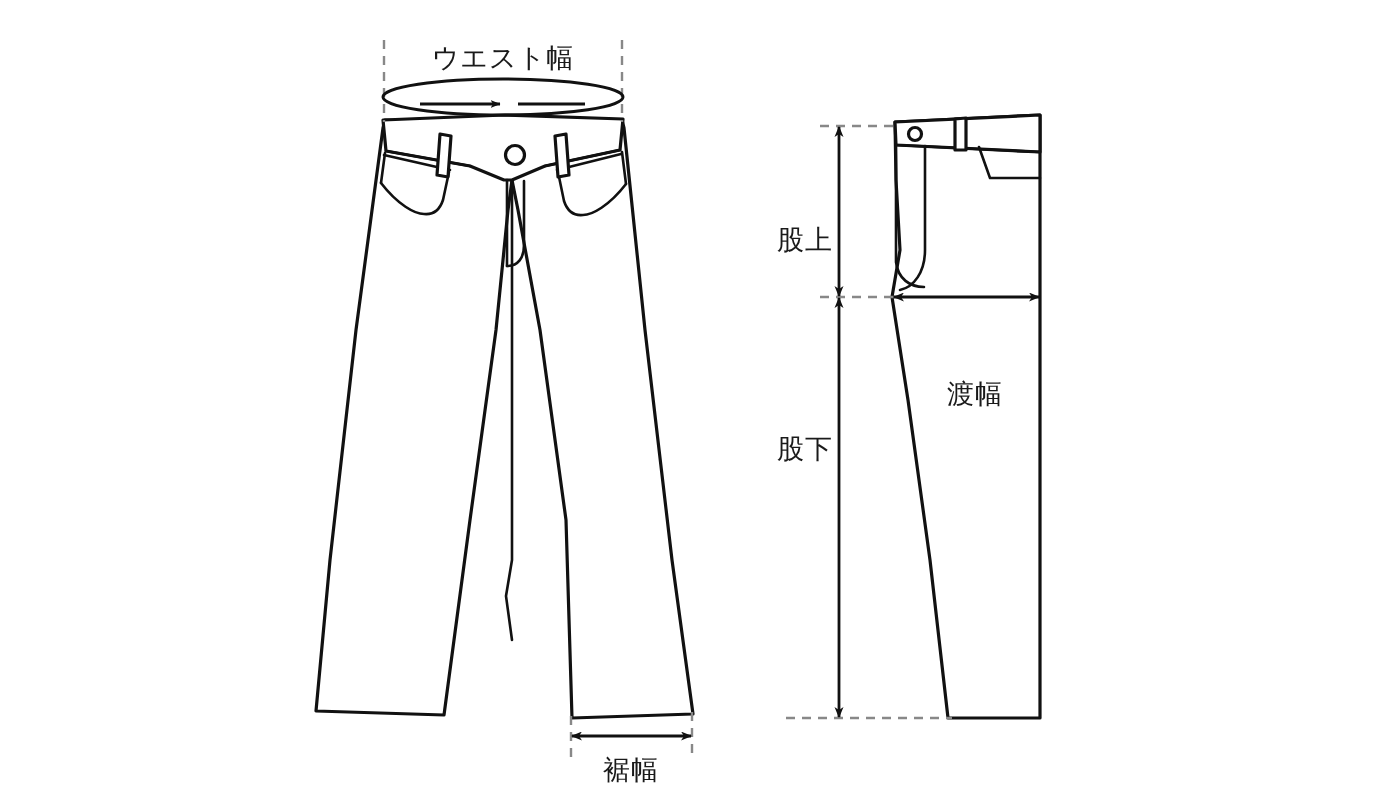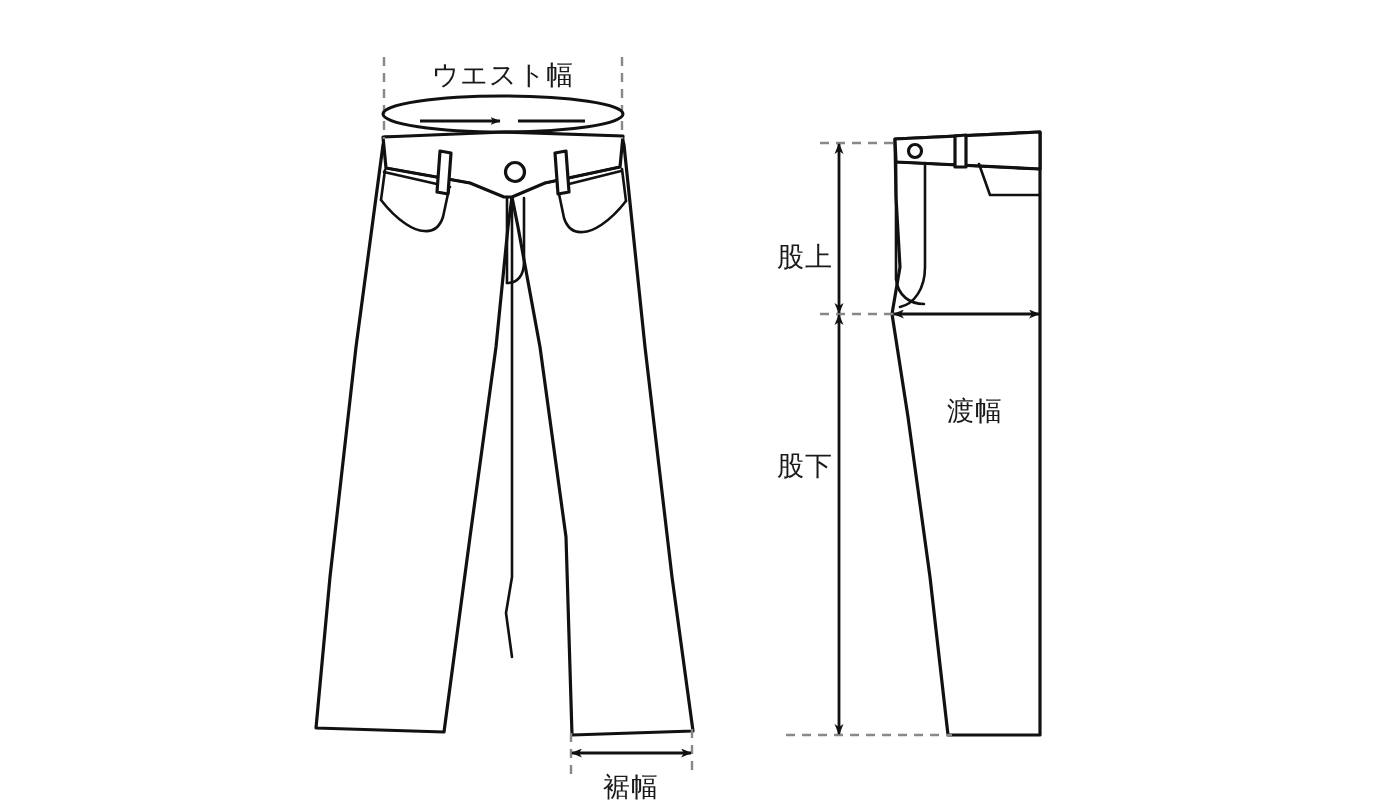--- a/index.html
+++ b/index.html
@@ -12,21 +12,20 @@
     width: 1400px;
     height: 800px;
     overflow: hidden;
     font-family: "Liberation Serif", "DejaVu Serif", serif;
   }
   #diagram-root {
     position: relative;
     width: 1400px;
     height: 727px;
     background: #ffffff;
-    margin-top: 17px;
   }
   svg#pants-svg {
     display: block;
     width: 1400px;
     height: 800px;
   }
   .label-text {
     font-family: "Liberation Serif", "DejaVu Serif", serif;
     font-size: 27px;
     fill: #1a1a1a;

